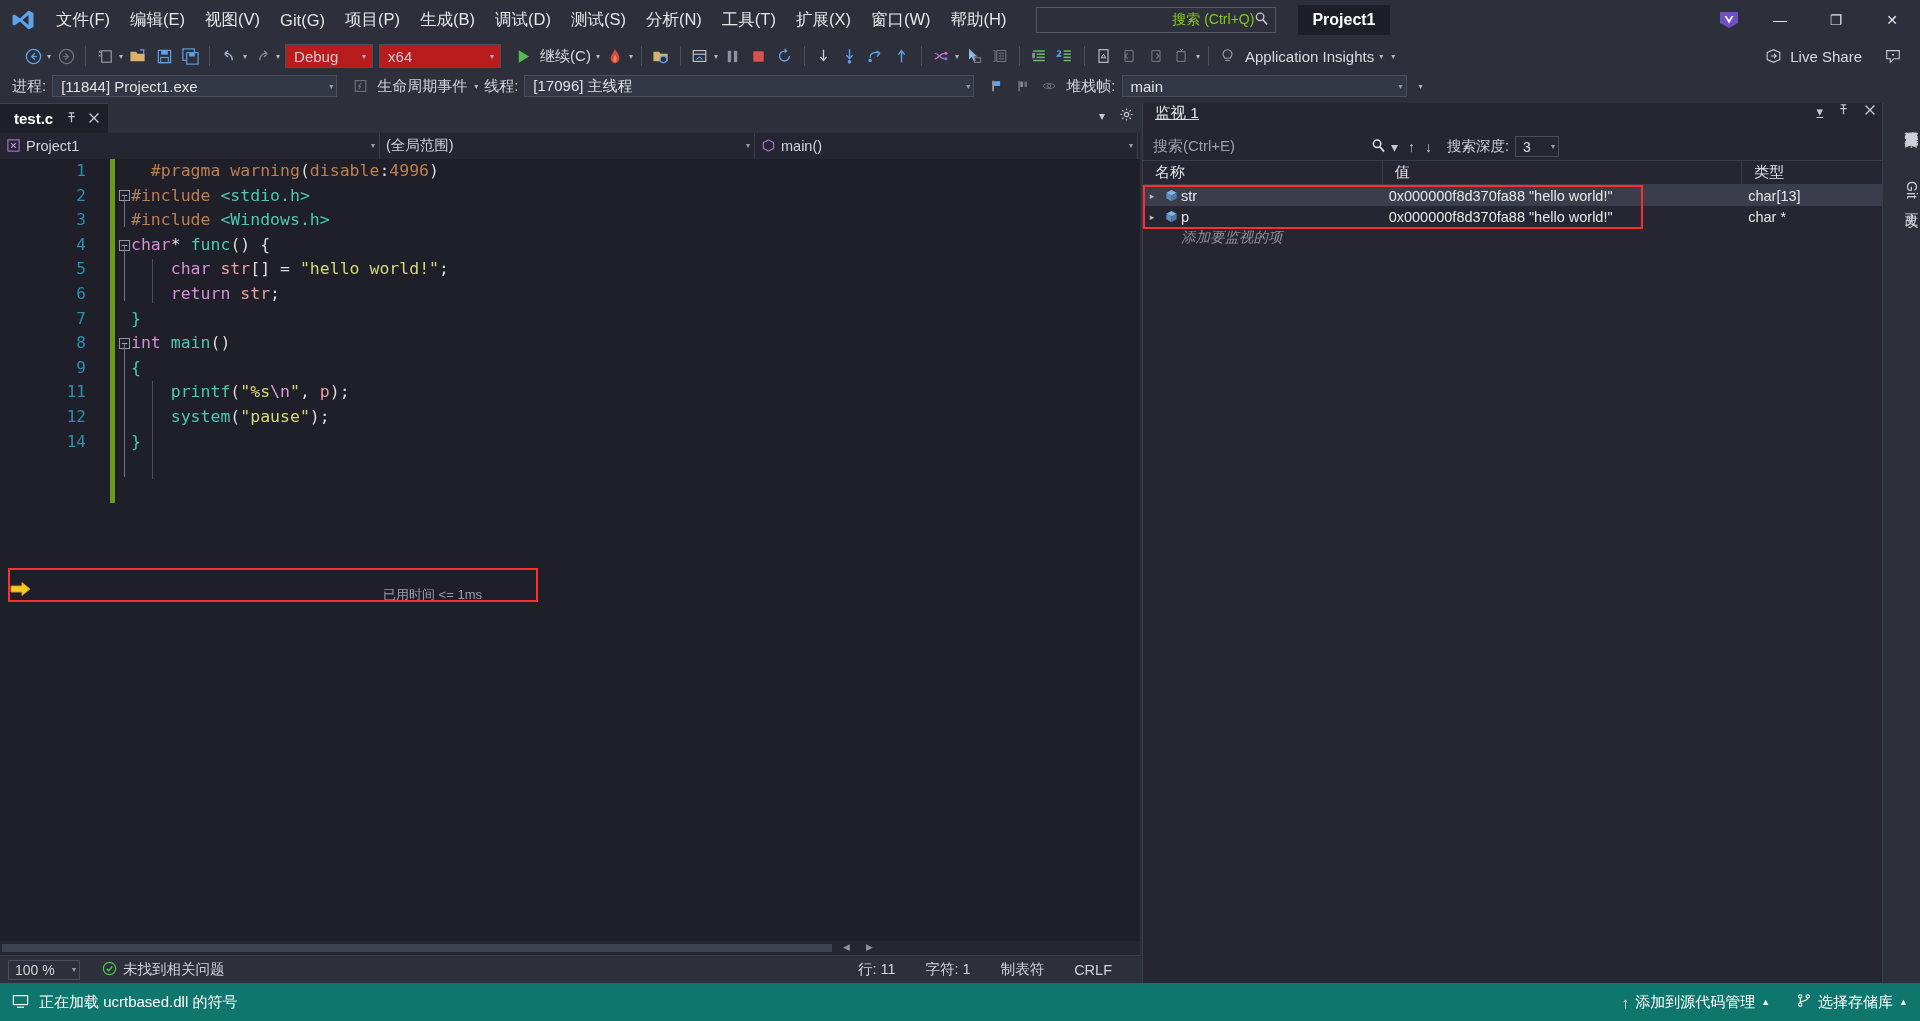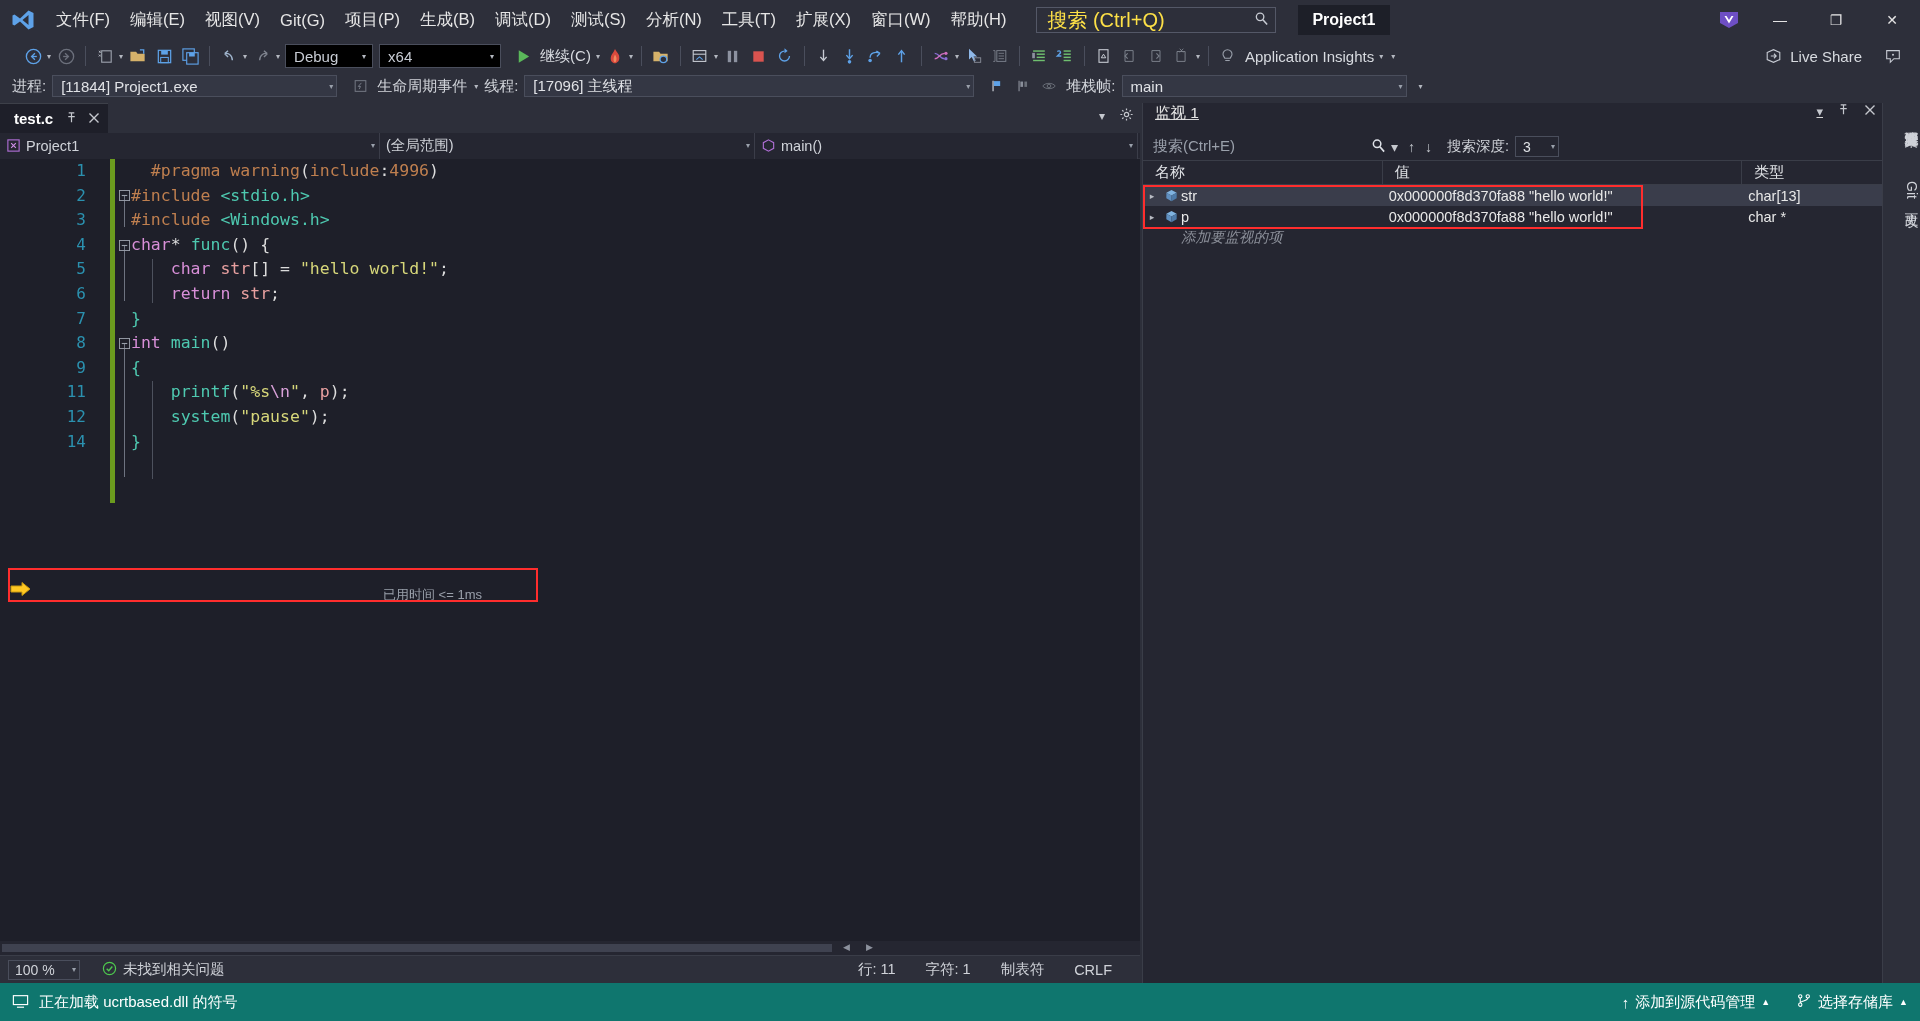--- a/index.html
+++ b/index.html
@@ -24,21 +24,21 @@
   .menu { display: flex; align-items: center; height: 40px; }
   .menu-item {
     color: #e6e6e6; font-size: 16.5px; padding: 0 10px; height: 40px;
     display: flex; align-items: center; cursor: default; white-space: nowrap;
   }
   .searchbox {
     margin-left: 20px; width: 240px; height: 26px;
     background: #2d2f3a; border: 1px solid #545867;
     display: flex; align-items: center; padding: 0 6px 0 10px;
   }
-  .searchbox .ph { color: #fde047; font-size: 20px; flex: 1; }
+  .searchbox .ph { color: #84cc16; font-size: 14px; flex: 1; text-align: right; }
   .searchbox .mag { color: #c8ccd4; font-size: 15px; }
   .proj-chip {
     margin-left: 22px; background: #1d1f28; color: #ffffff;
     font-size: 16px; font-weight: bold; padding: 5px 14px; height: 30px;
     display: flex; align-items: center;
   }
   .title-right {
     position: absolute; right: 0; top: 0; height: 40px;
     display: flex; align-items: center;
   }
@@ -50,21 +50,21 @@
 
   
   .toolbar {
     position: absolute; top: 40px; left: 0; width: 1920px; height: 32px;
     background: #2d2f3a; display: flex; align-items: center; padding-left: 20px;
   }
   .tb { height: 26px; min-width: 26px; display: flex; align-items: center; justify-content: center; padding: 0 2px; }
   .tb-sep { width: 1px; height: 20px; background: #4a4e5c; margin: 0 6px; }
   .caret { color: #b4b8c0; font-size: 8px; margin-left: 1px; margin-right: 2px; }
   .tb-combo {
-    height: 24px; border: 1px solid #4a4e5c; background: #000000;
+    height: 24px; border: 1px solid #4a4e5c; background: #b91c1c;
     display: flex; align-items: center; padding: 0 4px 0 8px;
     color: #c8ccd4; font-size: 15px; margin: 0 3px;
   }
   .tb-combo .lbl { flex: 1; white-space: nowrap; }
   .tb-text { color: #d8dbe0; font-size: 15px; padding: 0 4px; white-space: nowrap; }
 
   
   .debugbar {
     position: absolute; top: 72px; left: 0; width: 1920px; height: 28px;
     background: #2d2f3a; display: flex; align-items: center; padding-left: 8px;
@@ -628,21 +628,21 @@
 
       <div style="position:absolute; left:110px; top:0; width:5px; height:344px; background:#6b9b1e;"></div>
 
       <div class="fold-line" style="top:36px; height:32px;"></div>
       <div class="fold-line" style="top:86px; height:56px;"></div>
       <div class="fold-line" style="top:185px; height:133px;"></div>
       <div class="indent-guide" style="left:152px; top:100px; height:44px;"></div>
       <div class="indent-guide" style="left:152px; top:222px; height:98px;"></div>
 
       <div id="code-lines">
-          <div class="code-row"><span class="gutter-num">1</span><span class="code-text"><span class="k-pre">  #pragma warning</span><span class="k-punct">(</span><span class="k-pre">include</span><span class="k-punct">:</span><span class="k-pre">4996</span><span class="k-punct">)</span></span></div>
+          <div class="code-row"><span class="gutter-num">1</span><span class="code-text"><span class="k-pre">  #pragma warning</span><span class="k-punct">(</span><span class="k-pre">disable</span><span class="k-punct">:</span><span class="k-pre">4996</span><span class="k-punct">)</span></span></div>
           <div class="code-row"><span class="gutter-num">2</span><span class="fold"><svg width="11" height="11" viewBox="0 0 12 12">
                 <rect x="0.5" y="0.5" width="11" height="11" fill="none" stroke="#9aa0ab" stroke-width="1"></rect>
                 <line x1="3" y1="6" x2="9" y2="6" stroke="#9aa0ab" stroke-width="1.2"></line>
               </svg></span><span class="code-text"><span class="k-pre">#include </span><span class="k-type">&lt;stdio.h&gt;</span></span></div>
           <div class="code-row"><span class="gutter-num">3</span><span class="code-text"><span class="k-pre">#include </span><span class="k-type">&lt;Windows.h&gt;</span></span></div>
           <div class="code-row"><span class="gutter-num">4</span><span class="fold"><svg width="11" height="11" viewBox="0 0 12 12">
                 <rect x="0.5" y="0.5" width="11" height="11" fill="none" stroke="#9aa0ab" stroke-width="1"></rect>
                 <line x1="3" y1="6" x2="9" y2="6" stroke="#9aa0ab" stroke-width="1.2"></line>
               </svg></span><span class="code-text"><span class="k-kw2">char</span><span class="k-punct">* </span><span class="k-fn">func</span><span class="k-punct">() {</span></span></div>
           <div class="code-row"><span class="gutter-num">5</span><span class="code-text"><span class="k-punct">    </span><span class="k-kw2">char</span><span class="k-punct"> </span><span class="k-id">str</span><span class="k-punct">[] = </span><span class="k-str">"hello world!"</span><span class="k-punct">;</span></span></div>

